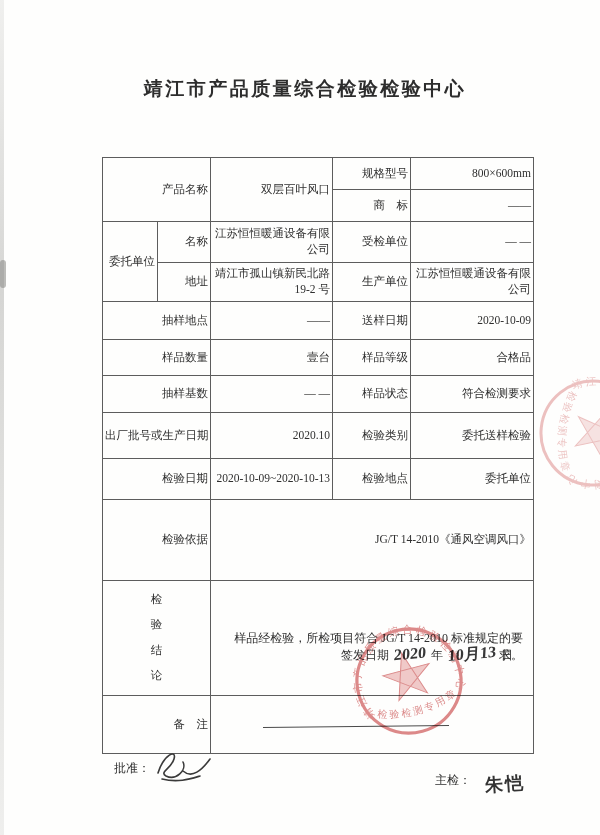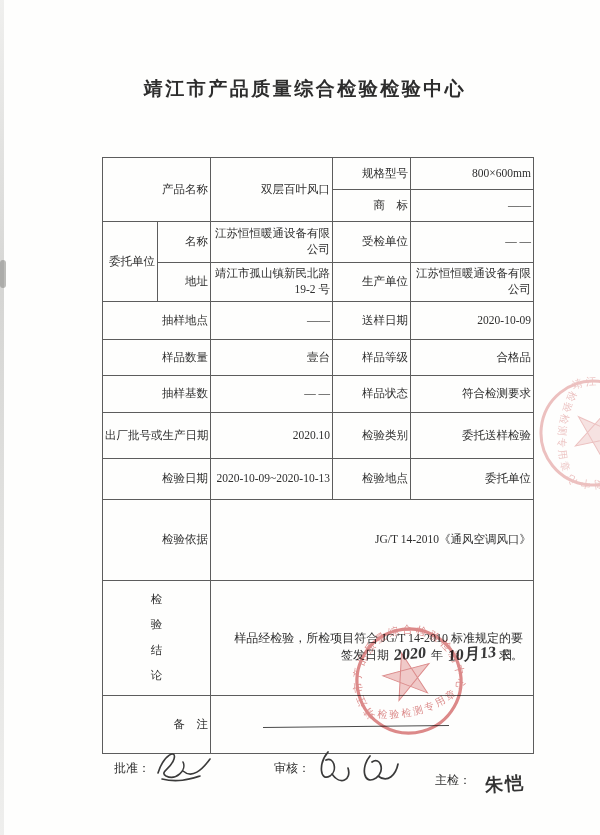--- a/index.html
+++ b/index.html
@@ -184,24 +184,18 @@
     </g>
   </svg>
 
   <div class="footer">
     <span class="sig-group sig-approve">
       <span>批准：</span>
       <svg class="sig-svg" width="66" height="40" viewBox="0 0 66 40">
         <path d="M8,27 C14,8 27,3 24,13 C21,23 9,26 16,30 C26,35 37,24 33,16 M33,25 C42,33 52,24 60,13 M12,33 C28,37 40,33 50,30" fill="none" stroke="#3a3a3a" stroke-width="1.6" stroke-linecap="round"></path>
       </svg>
     </span>
-    <span class="sig-group sig-review">
-      <span>审核：</span>
-      <svg class="sig-svg" width="92" height="44" viewBox="0 0 92 44">
-        <path d="M18,6 C8,18 10,36 20,30 C28,25 24,10 16,14 M22,28 C30,40 42,34 38,22 M60,10 C50,22 54,40 66,32 C76,25 70,10 62,16 M68,30 C78,38 86,28 88,18" fill="none" stroke="#3a3a3a" stroke-width="1.7" stroke-linecap="round"></path>
-      </svg>
-    </span>
     <span class="sig-group sig-chief">
       <span>主检：</span>
       <span class="hw-name">朱恺</span>
     </span>
   </div>
 </div>
 
 </body></html>

